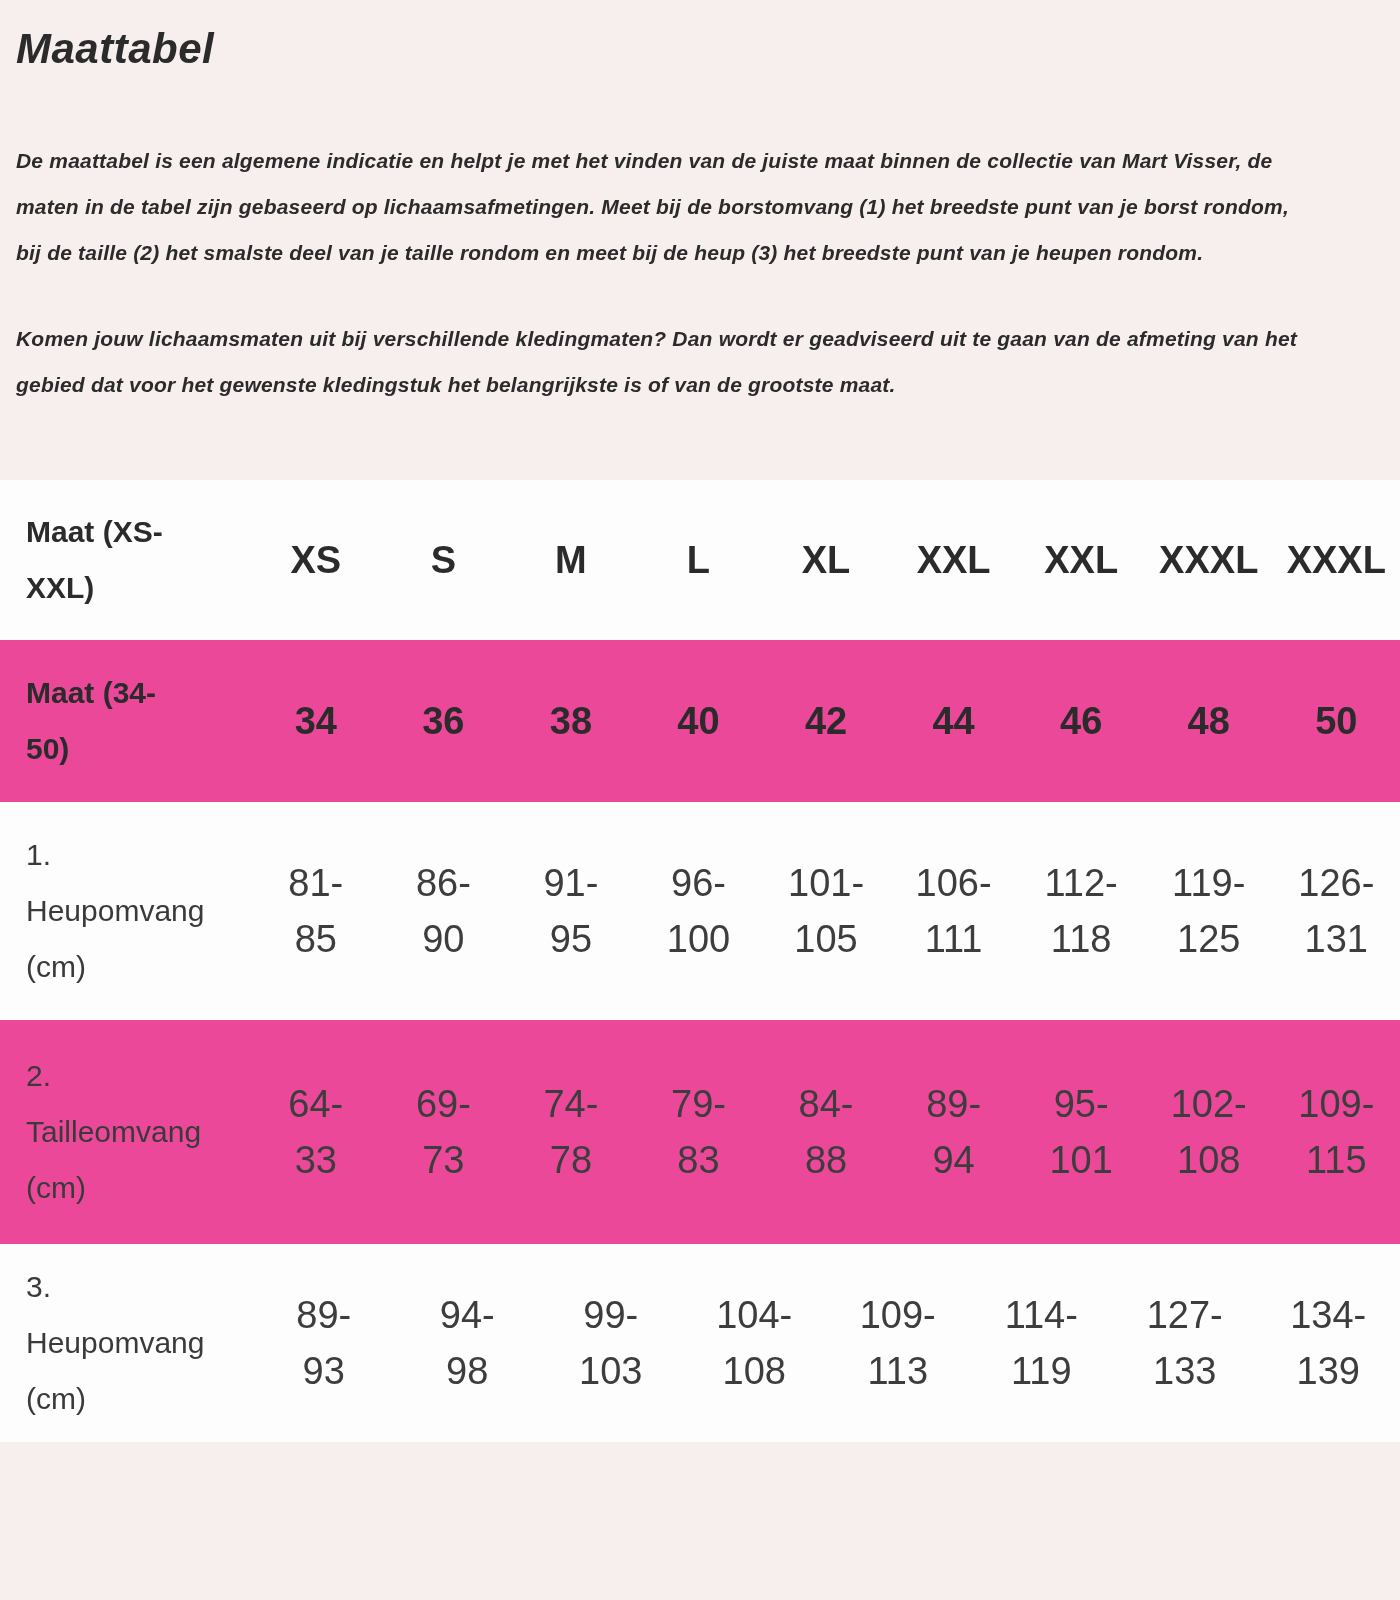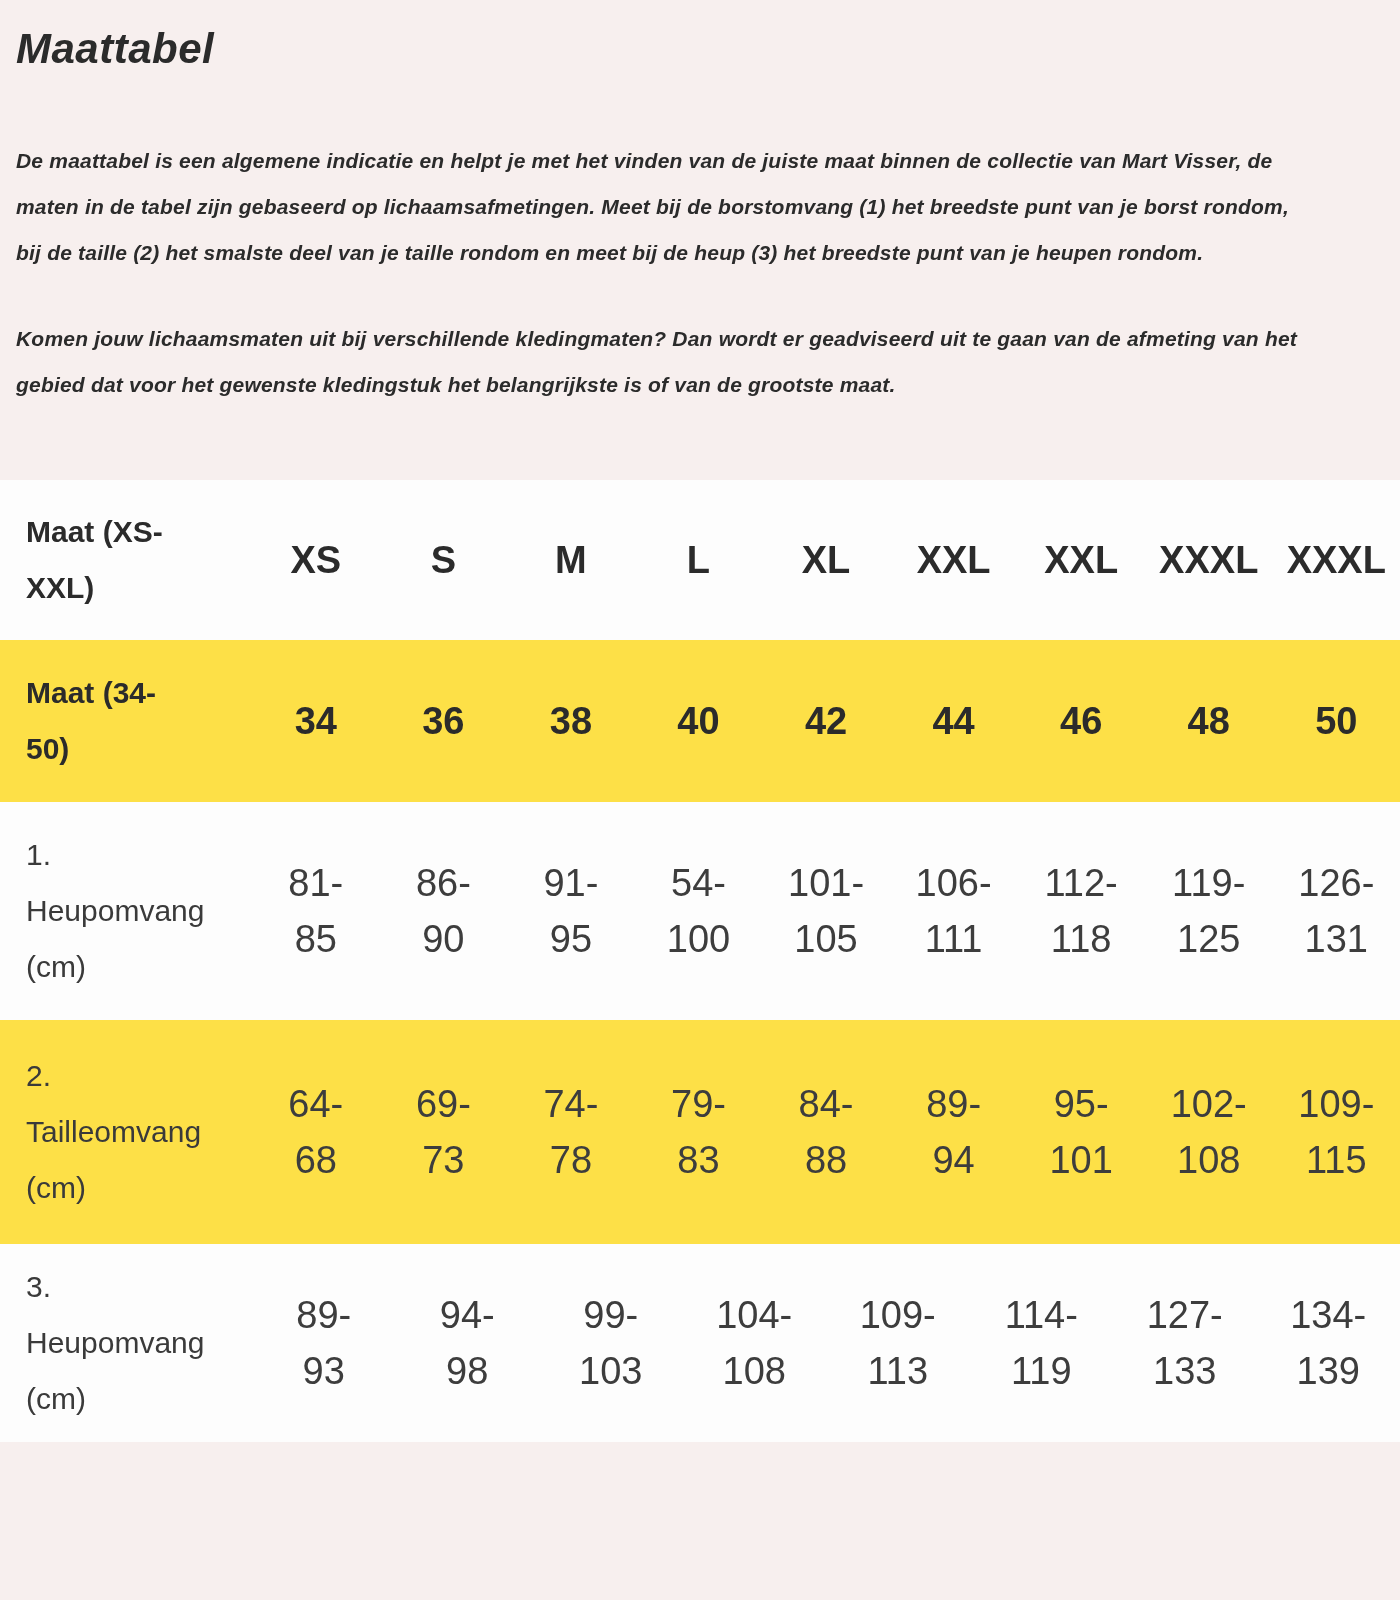--- a/index.html
+++ b/index.html
@@ -37,21 +37,21 @@
     margin-top: 72px;
     width: 1400px;
   }
   .trow {
     display: flex;
     align-items: center;
     width: 100%;
     box-sizing: border-box;
   }
   .trow.white { background: #fdfdfd; }
-  .trow.pink  { background: #fde047; }
+  .trow.pink  { background: #ec4899; }
   .trow:nth-of-type(1) { height: 160px; }
   .trow:nth-of-type(2) { height: 162px; }
   .trow:nth-of-type(3) { height: 218px; }
   .trow:nth-of-type(4) { height: 224px; }
   .trow:nth-of-type(5) { height: 198px; }
   .tlabel {
     width: 252px;
     box-sizing: border-box;
     padding-left: 26px;
     flex: 0 0 auto;
@@ -163,21 +163,21 @@
       </div>
       <div class="tcell">
         <div>86-</div>
         <div>90</div>
       </div>
       <div class="tcell">
         <div>91-</div>
         <div>95</div>
       </div>
       <div class="tcell">
-        <div>54-</div>
+        <div>96-</div>
         <div>100</div>
       </div>
       <div class="tcell">
         <div>101-</div>
         <div>105</div>
       </div>
       <div class="tcell">
         <div>106-</div>
         <div>111</div>
       </div>
@@ -195,21 +195,21 @@
       </div>
     </div>
     <div class="trow pink">
       <div class="tlabel">
         <div>2.</div>
         <div>Tailleomvang</div>
         <div>(cm)</div>
       </div>
       <div class="tcell">
         <div>64-</div>
-        <div>68</div>
+        <div>33</div>
       </div>
       <div class="tcell">
         <div>69-</div>
         <div>73</div>
       </div>
       <div class="tcell">
         <div>74-</div>
         <div>78</div>
       </div>
       <div class="tcell">

